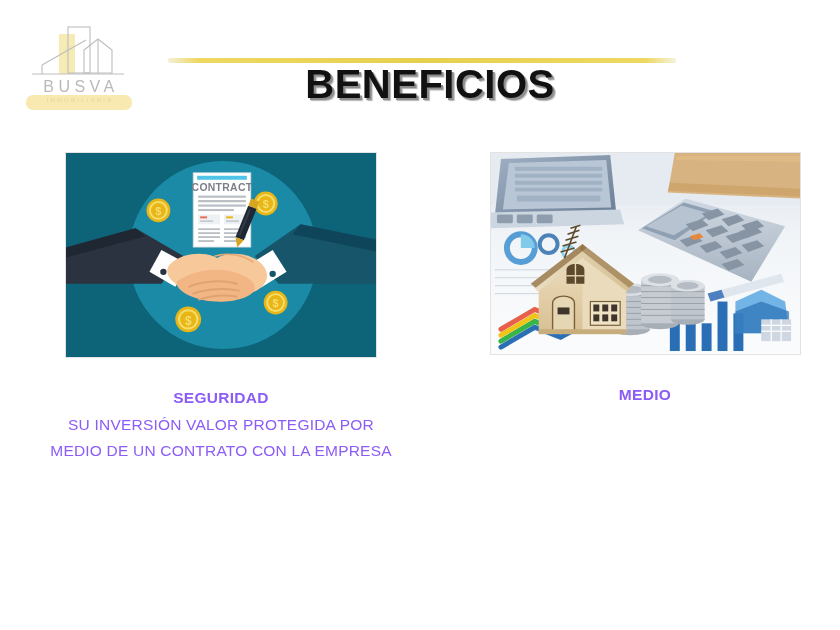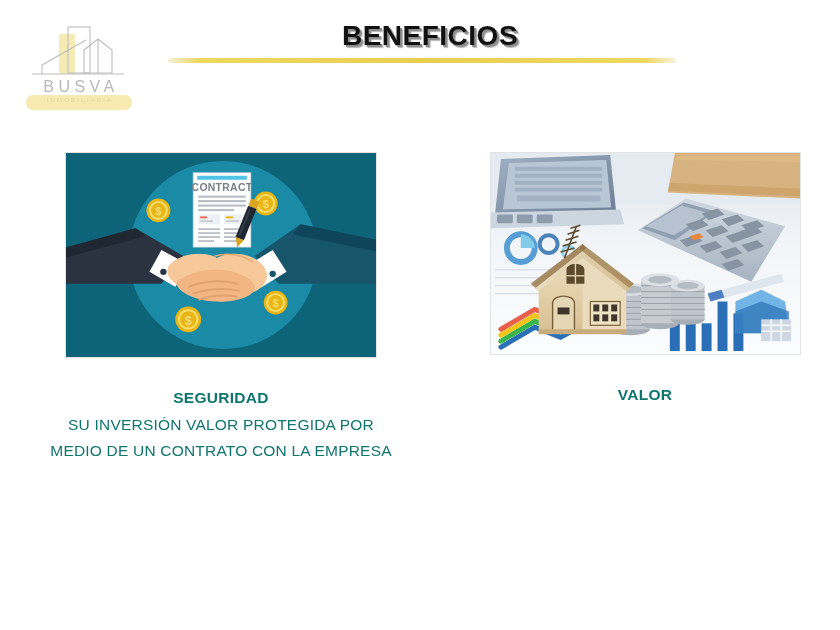--- a/index.html
+++ b/index.html
@@ -68,26 +68,27 @@
 
   
   .title-wrap {
     position: absolute;
     left: 160px;
     top: 14px;
     width: 540px;
     text-align: center;
   }
   .title-text {
-    font-size: 28px;
+    font-size: 40px;
     font-weight: bold;
     letter-spacing: 0.5px;
     color: #111111;
     line-height: 44px;
     text-shadow: 2px 2px 0 #8d8d8d, 3px 3px 1px rgba(120,120,120,0.55);
+    margin-top: 48px;
   }
   .title-rule {
     position: absolute;
     left: 168px;
     top: 58px;
     width: 508px;
     height: 5px;
     background: linear-gradient(90deg, #f2f0d6 0%, #eed861 6%, #e7cf4e 50%, #eed861 94%, #f4f2dd 100%);
     border-radius: 2px;
   }
@@ -108,21 +109,21 @@
     border: 1px solid #e3e3e3;
     box-sizing: border-box;
   }
   .panel-right .figure { height: 203px; }
 
   .caption {
     margin-top: 27px;
     text-align: center;
     font-size: 15.5px;
     line-height: 26px;
-    color: #0f766e;
+    color: #8b5cf6;
     letter-spacing: 0.2px;
   }
   .panel-left .caption  { width: 352px; margin-left: -20px; }
   .panel-right .caption { width: 330px; margin-left: -10px; }
   .caption-title {
     display: block;
     font-weight: bold;
     font-size: 15.5px;
     letter-spacing: 0.3px;
     margin-bottom: 1px;
@@ -446,15 +447,15 @@
           <rect x="103" y="163" width="6" height="7"></rect>
           <rect x="112" y="163" width="6" height="7"></rect>
           <rect x="121" y="163" width="6" height="7"></rect>
         </g>
         <rect x="48" y="178" width="88" height="5" fill="#c7ac7c"></rect>
       </g>
     </svg>
   </div>
 
   <div class="caption">
-    <span class="caption-title">VALOR</span>
+    <span class="caption-title">MEDIO</span>
   </div>
 </div>
 
 </body></html>

